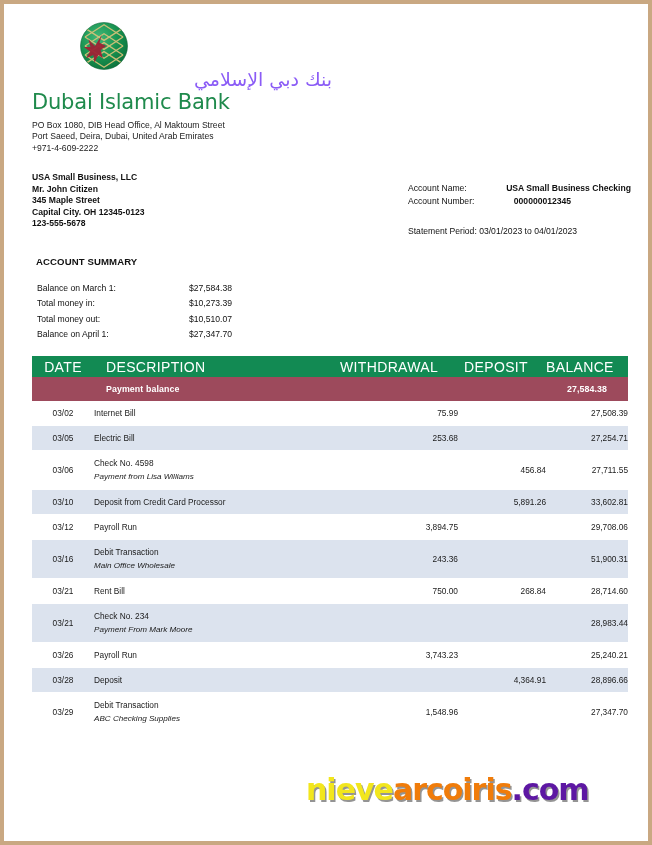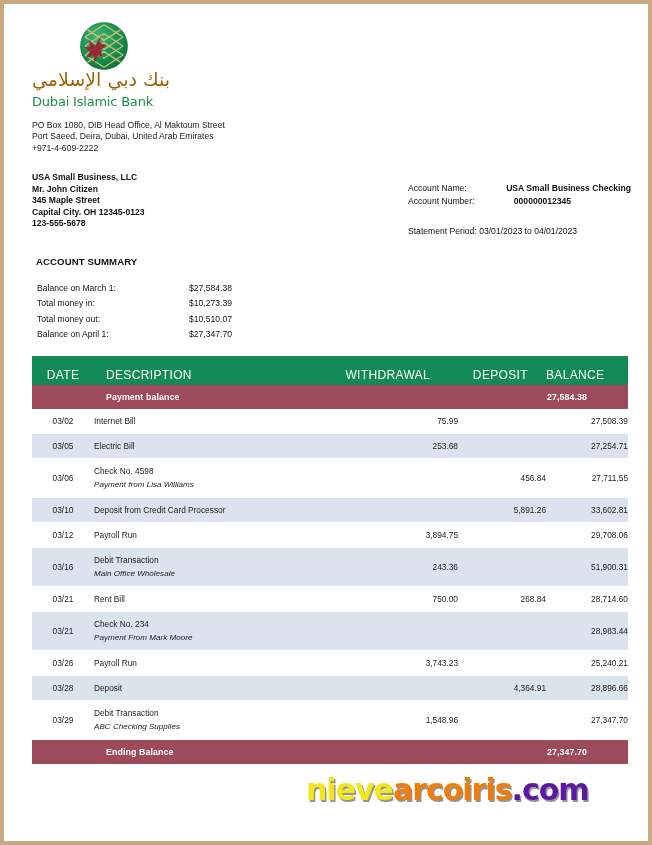--- a/index.html
+++ b/index.html
@@ -26,28 +26,28 @@
 
   
   .logo-wrap{position:absolute;left:72px;top:14px;width:56px;height:56px;}
   .logo-svg{display:block;width:56px;height:56px;}
 
   
   .bank-arabic{
     position:absolute;left:28px;top:64px;
     width:300px;
     font-size:19px;line-height:22px;
-    color:#a16207;
-    direction:rtl;text-align:left;
+    color:#8b5cf6;
+    direction:rtl;text-align:right;
     font-family:"DejaVu Sans",sans-serif;
     letter-spacing:0px;
   }
   .bank-name{
     position:absolute;left:28px;top:88px;
-    font-size:13px;line-height:20px;
+    font-size:21px;line-height:20px;
     color:#1f8a4c;
     font-family:"DejaVu Sans",sans-serif;
     letter-spacing:-0.2px;
   }
   .bank-addr{
     position:absolute;left:28px;top:116px;
     font-size:8.6px;line-height:11.4px;
     color:#1b1b1b;
     font-family:"Liberation Sans",sans-serif;
   }
@@ -99,42 +99,42 @@
   .table table{width:596px;border-collapse:collapse;table-layout:fixed;}
   col.c-date{width:62px;}
   col.c-desc{width:246px;}
   col.c-wd{width:118px;}
   col.c-dep{width:88px;}
   col.c-bal{width:82px;}
 
   thead th{
     background:#128a53;
     color:#ffffff;
-    font-size:12px;
+    font-size:14px;
     font-weight:normal;
     letter-spacing:0.35px;
     height:21px;
-    padding:8px 0 0 0;
+    padding:0 0 0 0;
     vertical-align:middle;
   }
   th.h-date{text-align:center;}
   th.h-desc{text-align:left;padding-left:12px;}
   th.h-wd{text-align:right;padding-right:28px;}
   th.h-dep{text-align:right;padding-right:18px;}
   th.h-bal{text-align:left;padding-right:10px;}
 
   tr.band{background:#9d4a5c;color:#ffffff;}
   tr.band td{
     height:22px;
     font-weight:bold;
     font-size:8.8px;
     vertical-align:middle;
   }
   tr.band td.b-desc{padding-left:12px;text-align:left;letter-spacing:0.1px;}
-  tr.band td.b-bal{text-align:left;padding-right:1px;letter-spacing:0.1px;}
+  tr.band td.b-bal{text-align:center;padding-right:1px;letter-spacing:0.1px;}
 
   tbody tr.data{background:#ffffff;}
   tbody tr.data.alt{background:#dce3ee;}
   tbody tr.data td{
     vertical-align:middle;
     padding:0;
     height:24px;
     border-bottom:1px solid #ffffff;
   }
   tbody tr.data.tall td{height:38px;}
@@ -378,27 +378,20 @@
             <td class="d-date">03/29</td>
             <td class="d-desc">
               <span class="desc-main">Debit Transaction</span>
               <span class="desc-sub">ABC Checking Supplies</span>
             </td>
             <td class="d-wd">1,548.96</td>
             <td class="d-dep"></td>
             <td class="d-bal">27,347.70</td>
           </tr>
 
-          <tr class="band">
-            <td></td>
-            <td class="b-desc">Ending Balance</td>
-            <td></td>
-            <td></td>
-            <td class="b-bal">27,347.70</td>
-          </tr>
         </tbody>
       </table>
     </div>
 
     <div class="watermark">
       <span class="w1">nieve</span><span class="w2">arcoiris</span><span class="w3">.com</span>
     </div>
 
   </div>
 </div>

